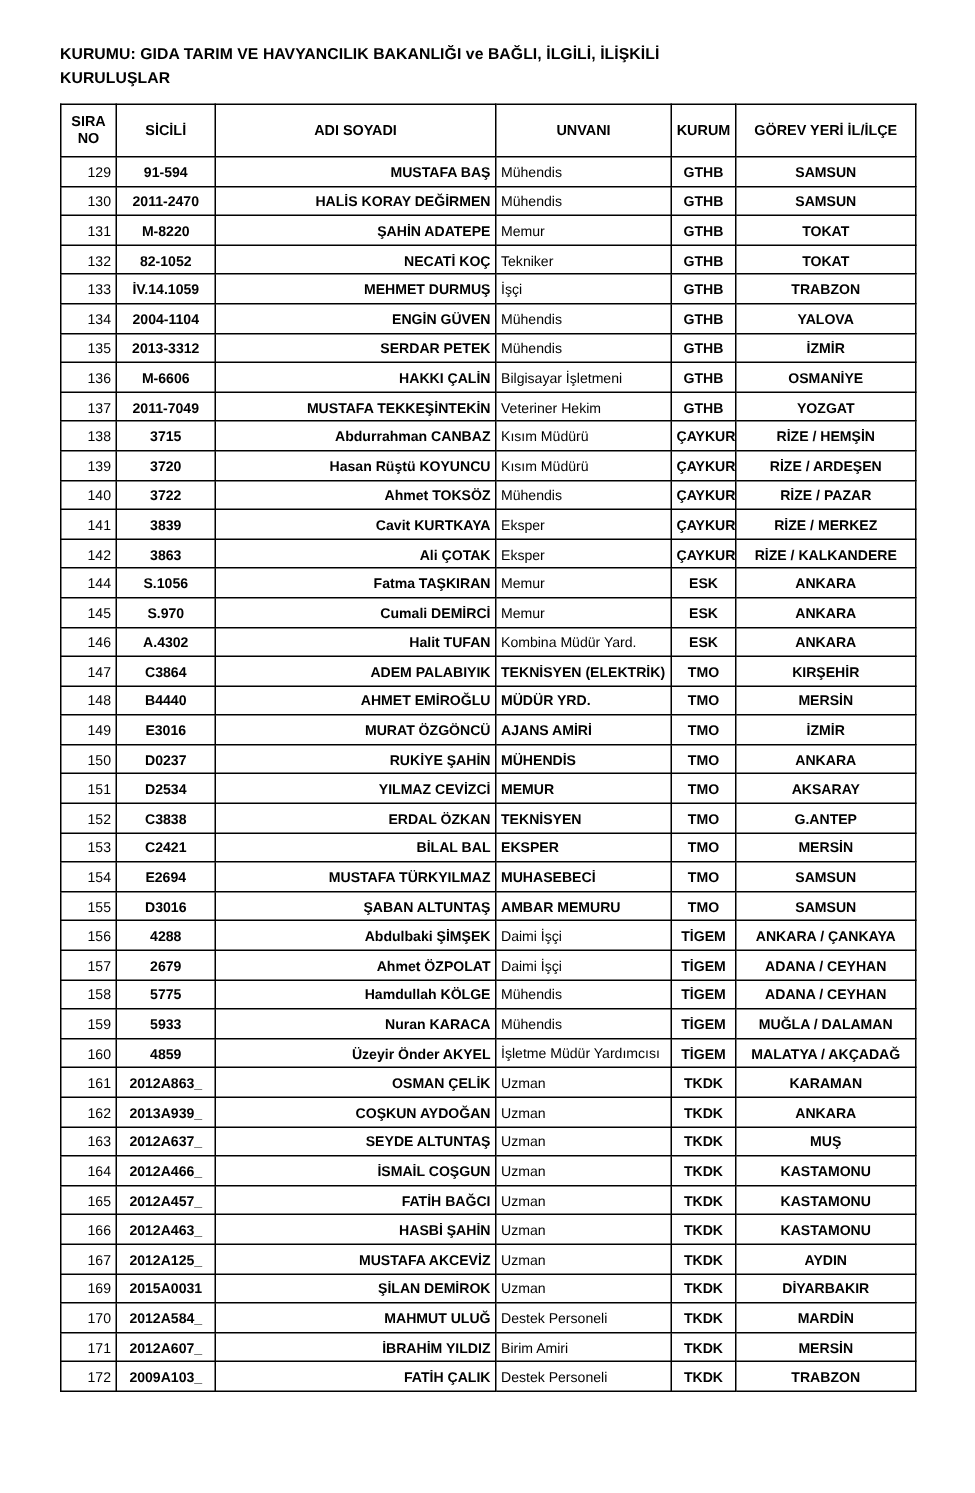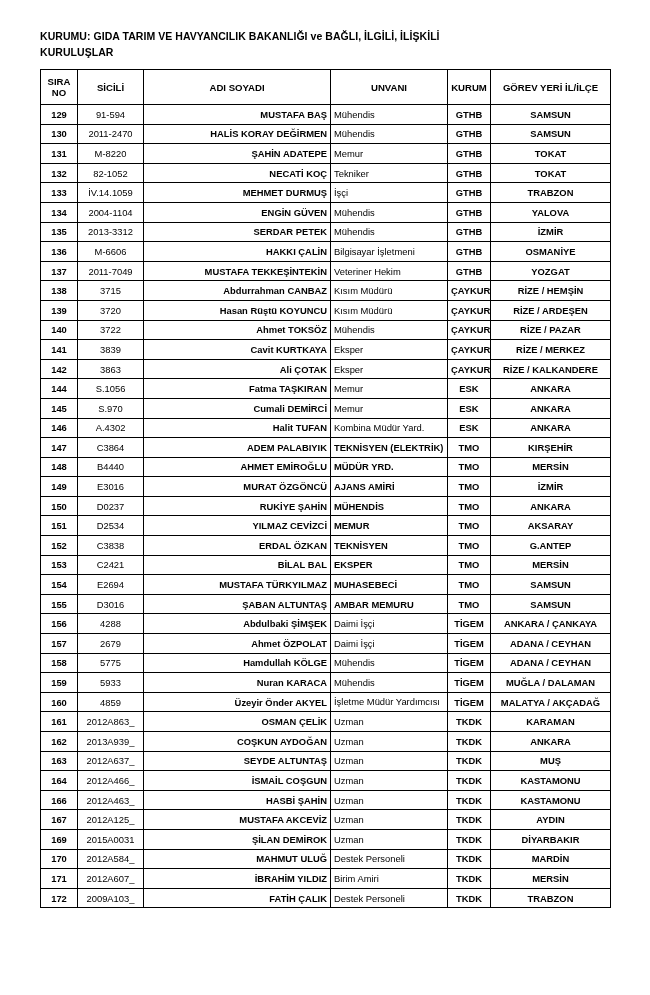--- a/index.html
+++ b/index.html
@@ -57,22 +57,22 @@
     height: 18.6px;
   }
   
   col.c-no     { width: 37px; }
   col.c-sicil  { width: 66px; }
   col.c-ad     { width: 187px; }
   col.c-unvan  { width: 117px; }
   col.c-kurum  { width: 43px; }
   col.c-gorev  { width: 120px; }
 
-  td.no     { text-align: center; font-weight: bold; }
-  td.sicil  { text-align: center; font-weight: normal; }
+  td.no     { text-align: right; font-weight: normal; }
+  td.sicil  { text-align: center; font-weight: bold; }
   td.ad     { text-align: right;   font-weight: bold; }
   td.ad.indent { padding-left: 12px; }
   td.unvan  { text-align: left;   font-weight: normal; }
   td.unvan.bold { font-weight: bold; }
   td.kurum  { text-align: center; font-weight: bold; }
   td.gorev  { text-align: center; font-weight: bold; }
 
   tr.tall td { height: 31px; }
   tr.group-top td { border-top: 1.6px solid #000; }
 
@@ -390,20 +390,28 @@
         </tr>
         <tr class="">
           <td class="no">164</td>
           <td class="sicil">2012A466_</td>
           <td class="ad">İSMAİL COŞGUN</td>
           <td class="unvan">Uzman</td>
           <td class="kurum">TKDK</td>
           <td class="gorev">KASTAMONU</td>
         </tr>
         <tr class="">
+          <td class="no">165</td>
+          <td class="sicil">2012A457_</td>
+          <td class="ad">FATİH BAĞCI</td>
+          <td class="unvan">Uzman</td>
+          <td class="kurum">TKDK</td>
+          <td class="gorev">KASTAMONU</td>
+        </tr>
+        <tr class="">
           <td class="no">166</td>
           <td class="sicil">2012A463_</td>
           <td class="ad">HASBİ ŞAHİN</td>
           <td class="unvan">Uzman</td>
           <td class="kurum">TKDK</td>
           <td class="gorev">KASTAMONU</td>
         </tr>
         <tr class="">
           <td class="no">167</td>
           <td class="sicil">2012A125_</td>

